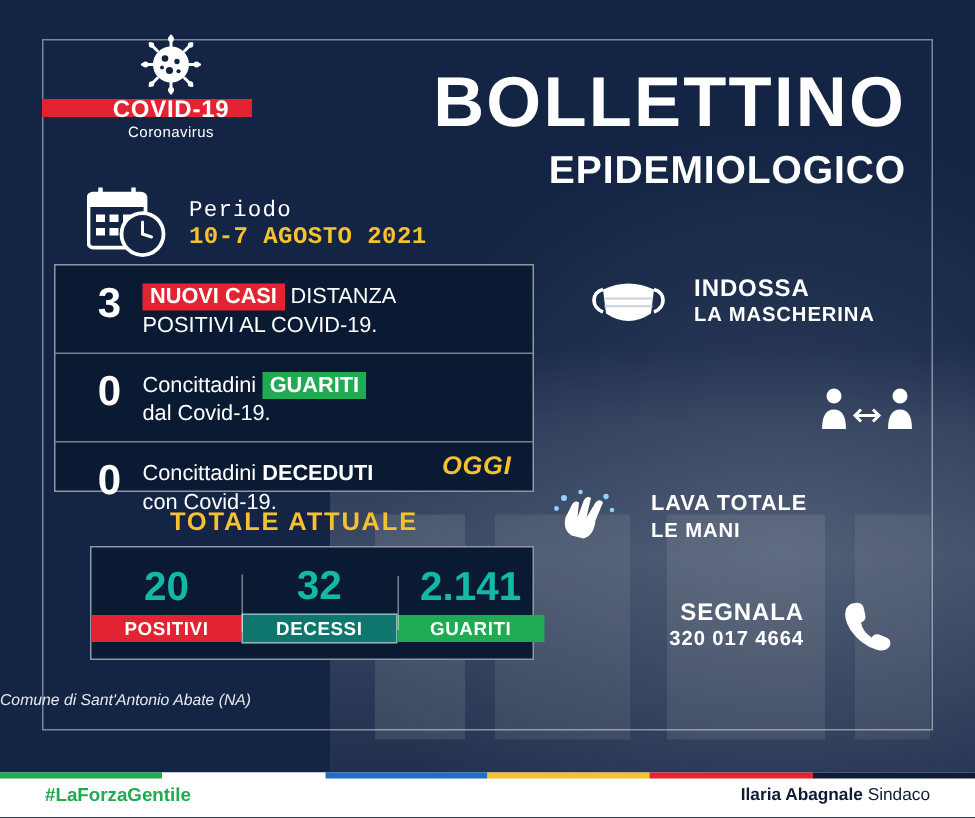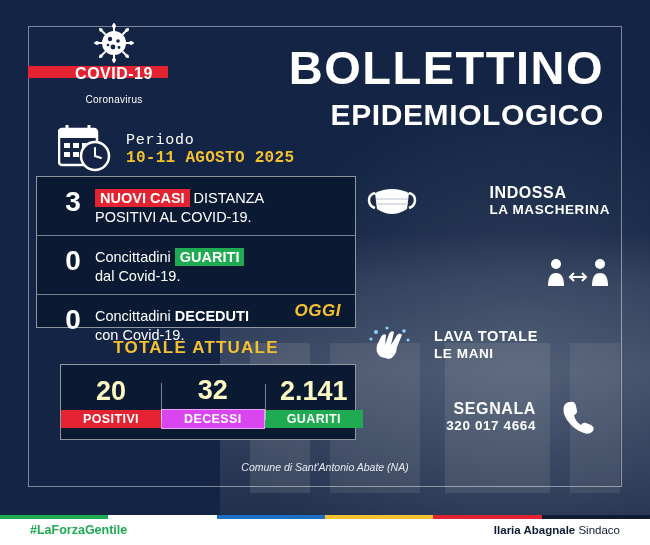--- a/index.html
+++ b/index.html
@@ -41,30 +41,30 @@
   .virus { margin: 0 auto 3px; width: 42px; height: 42px; position: relative; }
   .virus svg { display: block; }
   .covid-bar {
     position: absolute; left: 28px; top: 66px; width: 140px; height: 12px;
     background: #e42332;
   }
   .covid-text { position: relative; z-index: 2; }
   .covid-text .l1 {
     font-size: 16px; font-weight: bold; letter-spacing: 0.5px; line-height: 14px;
   }
-  .covid-text .l2 { font-size: 10px; letter-spacing: 0.3px; margin-top: 13px; }
+  .covid-text .l2 { font-size: 10px; letter-spacing: 0.3px; margin-top: 2px; }
 
   .title-block {
     position: absolute; right: 46px; top: 44px; text-align: right; color: #fff;
   }
   .title-main {
     font-size: 47px; font-weight: bold; letter-spacing: 1.5px; line-height: 48px; margin-left: 25px;
   }
   .title-sub {
-    font-size: 30px; font-weight: bold; letter-spacing: 0.6px; margin-top: 6px;
+    font-size: 26px; font-weight: bold; letter-spacing: 0.6px; margin-top: 6px;
   }
 
   
   .period-row {
     position: absolute; left: 58px; top: 124px; display: flex; align-items: center; font-family: Liberation Mono, monospace;
   }
   .cal-icon { width: 54px; height: 50px; position: relative; margin-right: 14px; }
   .period-text { color: #fff; }
   .period-label { font-size: 15px; letter-spacing: 0.8px; }
   .period-date { font-size: 16px; font-weight: bold; color: #f5c12e; letter-spacing: 0.3px; }
@@ -98,44 +98,44 @@
   .totale-box {
     position: absolute; left: 60px; top: 364px; width: 296px; height: 76px;
     background: #0b1a33; border: 1px solid rgba(255,255,255,0.55);
     display: flex; align-items: center;
   }
   .tot-cell { flex: 1; text-align: center; position: relative; }
   .tot-cell + .tot-cell:before {
     content: ""; position: absolute; left: 0; top: 8px; bottom: 8px; width: 1px;
     background: rgba(255,255,255,0.45);
   }
-  .tot-num { color: #fef9c3; font-size: 27px; font-weight: bold; line-height: 30px; }
+  .tot-num { color: #14b8a6; font-size: 27px; font-weight: bold; line-height: 30px; }
   .tot-tag {
     display: inline-block; margin-top: 4px; padding: 2px 22px;
     font-size: 12.5px; font-weight: bold; color: #fff; letter-spacing: 0.4px;
   }
   .tag-red { background: #e42332; }
-  .tag-dark { background: #d946ef; border: 1px solid rgba(255,255,255,0.5); }
+  .tag-dark { background: #0f766e; border: 1px solid rgba(255,255,255,0.5); }
   .tag-green { background: #1eab52; }
 
   
   .advice {
     position: absolute; right: 40px; top: 176px; width: 250px; color: #fff;
   }
   .advice-item { display: flex; align-items: center; justify-content: flex-end; margin-bottom: 22px; }
   .advice-item .ico { width: 64px; height: 50px; display: flex; align-items: center; justify-content: center; }
   .advice-item .lbl { text-align: right; margin-right: 10px; }
   .advice-item .lbl .a1 { font-size: 14.5px; font-weight: bold; letter-spacing: 0.6px; line-height: 17px; }
   .advice-item .lbl .a2 { font-size: 13.5px; font-weight: bold; letter-spacing: 0.6px; line-height: 17px; }
   .advice-item .lbl.big .a1 { font-size: 16px; }
   .phone-num { font-size: 14px; font-weight: bold; letter-spacing: 0.2px; }
 
   
   .comune {
-    position: absolute; left: 0; right: 0; bottom: 72px; text-align: center;
+    position: absolute; left: 0; right: 0; bottom: 72px; 
     color: #e7eaf0; font-size: 10.5px; font-style: italic;
   }
   .footer-bar {
     position: absolute; left: 0; right: 0; bottom: 0; height: 30px;
     background: #fff; display: flex; align-items: center;
   }
   .stripe { position: absolute; left: 0; right: 0; top: 0; height: 4px; display: flex; }
   .stripe i { flex: 1; }
   .hashtag {
     margin-left: 30px; color: #1eab52; font-size: 12.5px; font-weight: bold;
@@ -212,21 +212,21 @@
         </g>
         <circle cx="37" cy="32" r="14" fill="#132444" stroke="#ffffff" stroke-width="2.5"></circle>
         <g stroke="#ffffff" stroke-width="2" stroke-linecap="round">
           <line x1="37" y1="32" x2="37" y2="24"></line>
           <line x1="37" y1="32" x2="43" y2="34"></line>
         </g>
       </svg>
     </div>
     <div class="period-text">
       <div class="period-label">Periodo</div>
-      <div class="period-date">10-11 AGOSTO 2025</div>
+      <div class="period-date">10-7 AGOSTO 2021</div>
     </div>
   </div>
 
   <div class="today-box">
     <div class="stat-row">
       <div class="num">3</div>
       <div class="txt">
         <div><span class="hl hl-red">NUOVI CASI</span><span> DISTANZA</span></div>
         <div>POSITIVI AL COVID-19.</div>
       </div>
@@ -263,21 +263,21 @@
       <div class="tot-tag tag-dark">DECESSI</div>
     </div>
     <div class="tot-cell">
       <div class="tot-num">2.141</div>
       <div class="tot-tag tag-green">GUARITI</div>
     </div>
   </div>
 
   <div class="advice">
 
-    <div class="advice-item" style="justify-content:space-between">
+    <div class="advice-item" style="justify-content:center">
       <div class="ico">
         <svg width="58" height="44" viewBox="0 0 58 44">
           <path d="M12 14 Q29 6 46 14 L44 30 Q29 40 14 30 Z" fill="#ffffff"></path>
           <path d="M12 14 C4 16 4 26 12 29" fill="none" stroke="#ffffff" stroke-width="2.5"></path>
           <path d="M46 14 C54 16 54 26 46 29" fill="none" stroke="#ffffff" stroke-width="2.5"></path>
           <g stroke="#cfd6e2" stroke-width="1.5">
             <line x1="13" y1="20" x2="45" y2="20"></line>
             <line x1="13" y1="25" x2="45" y2="25"></line>
           </g>
         </svg>

